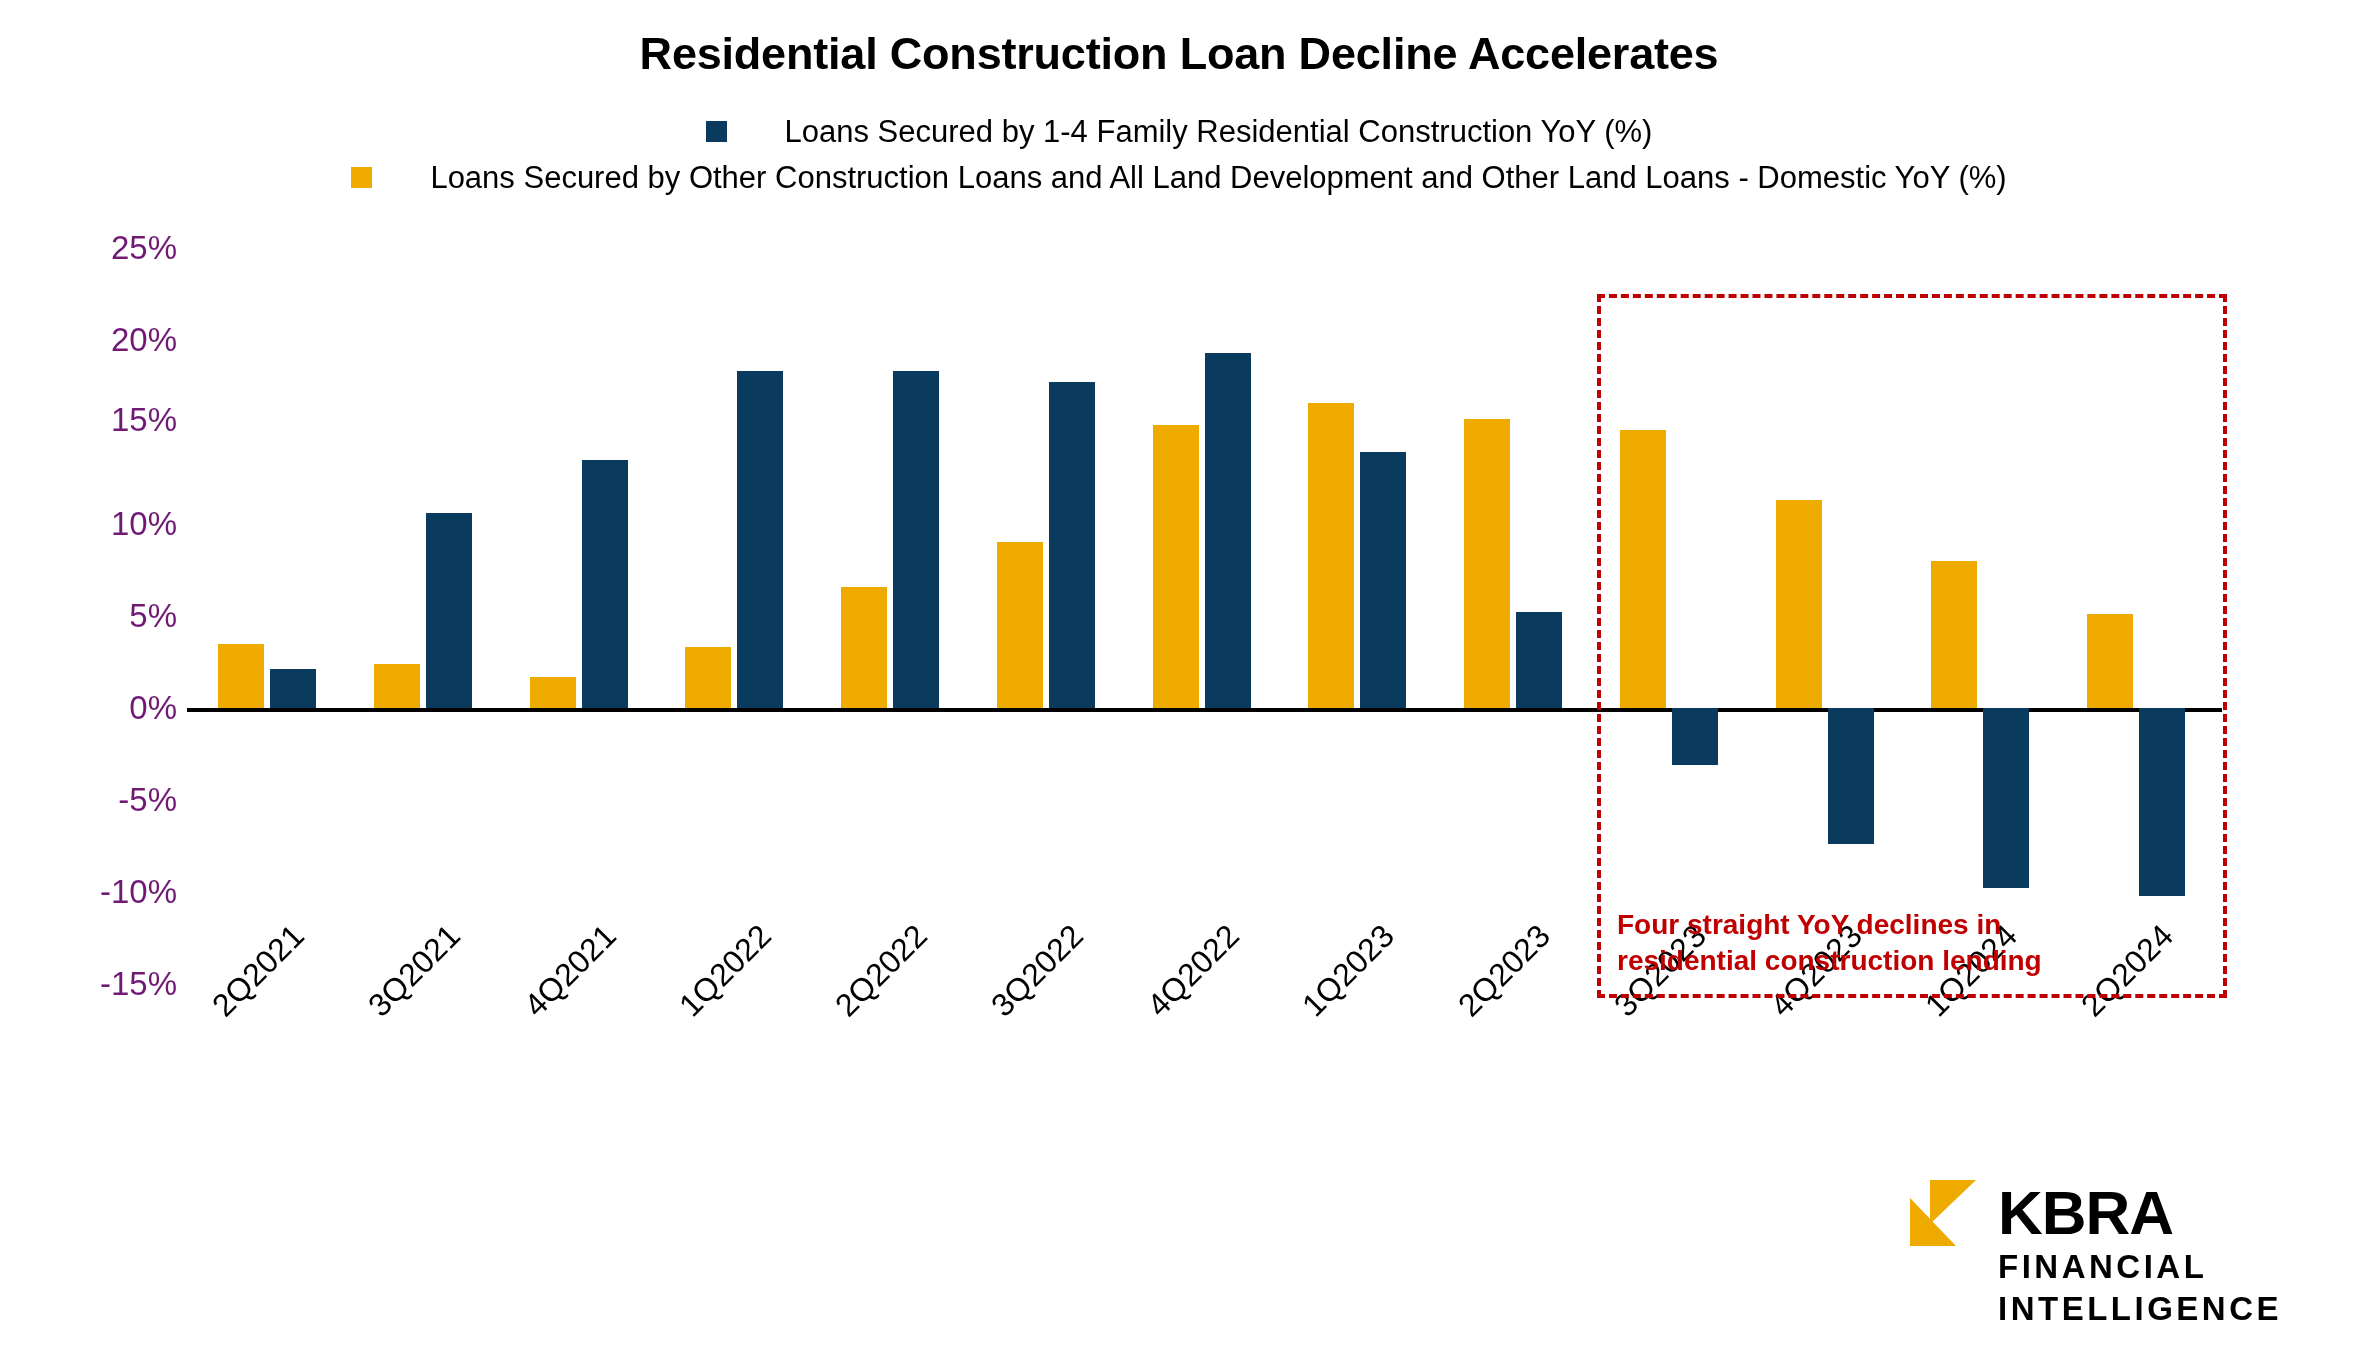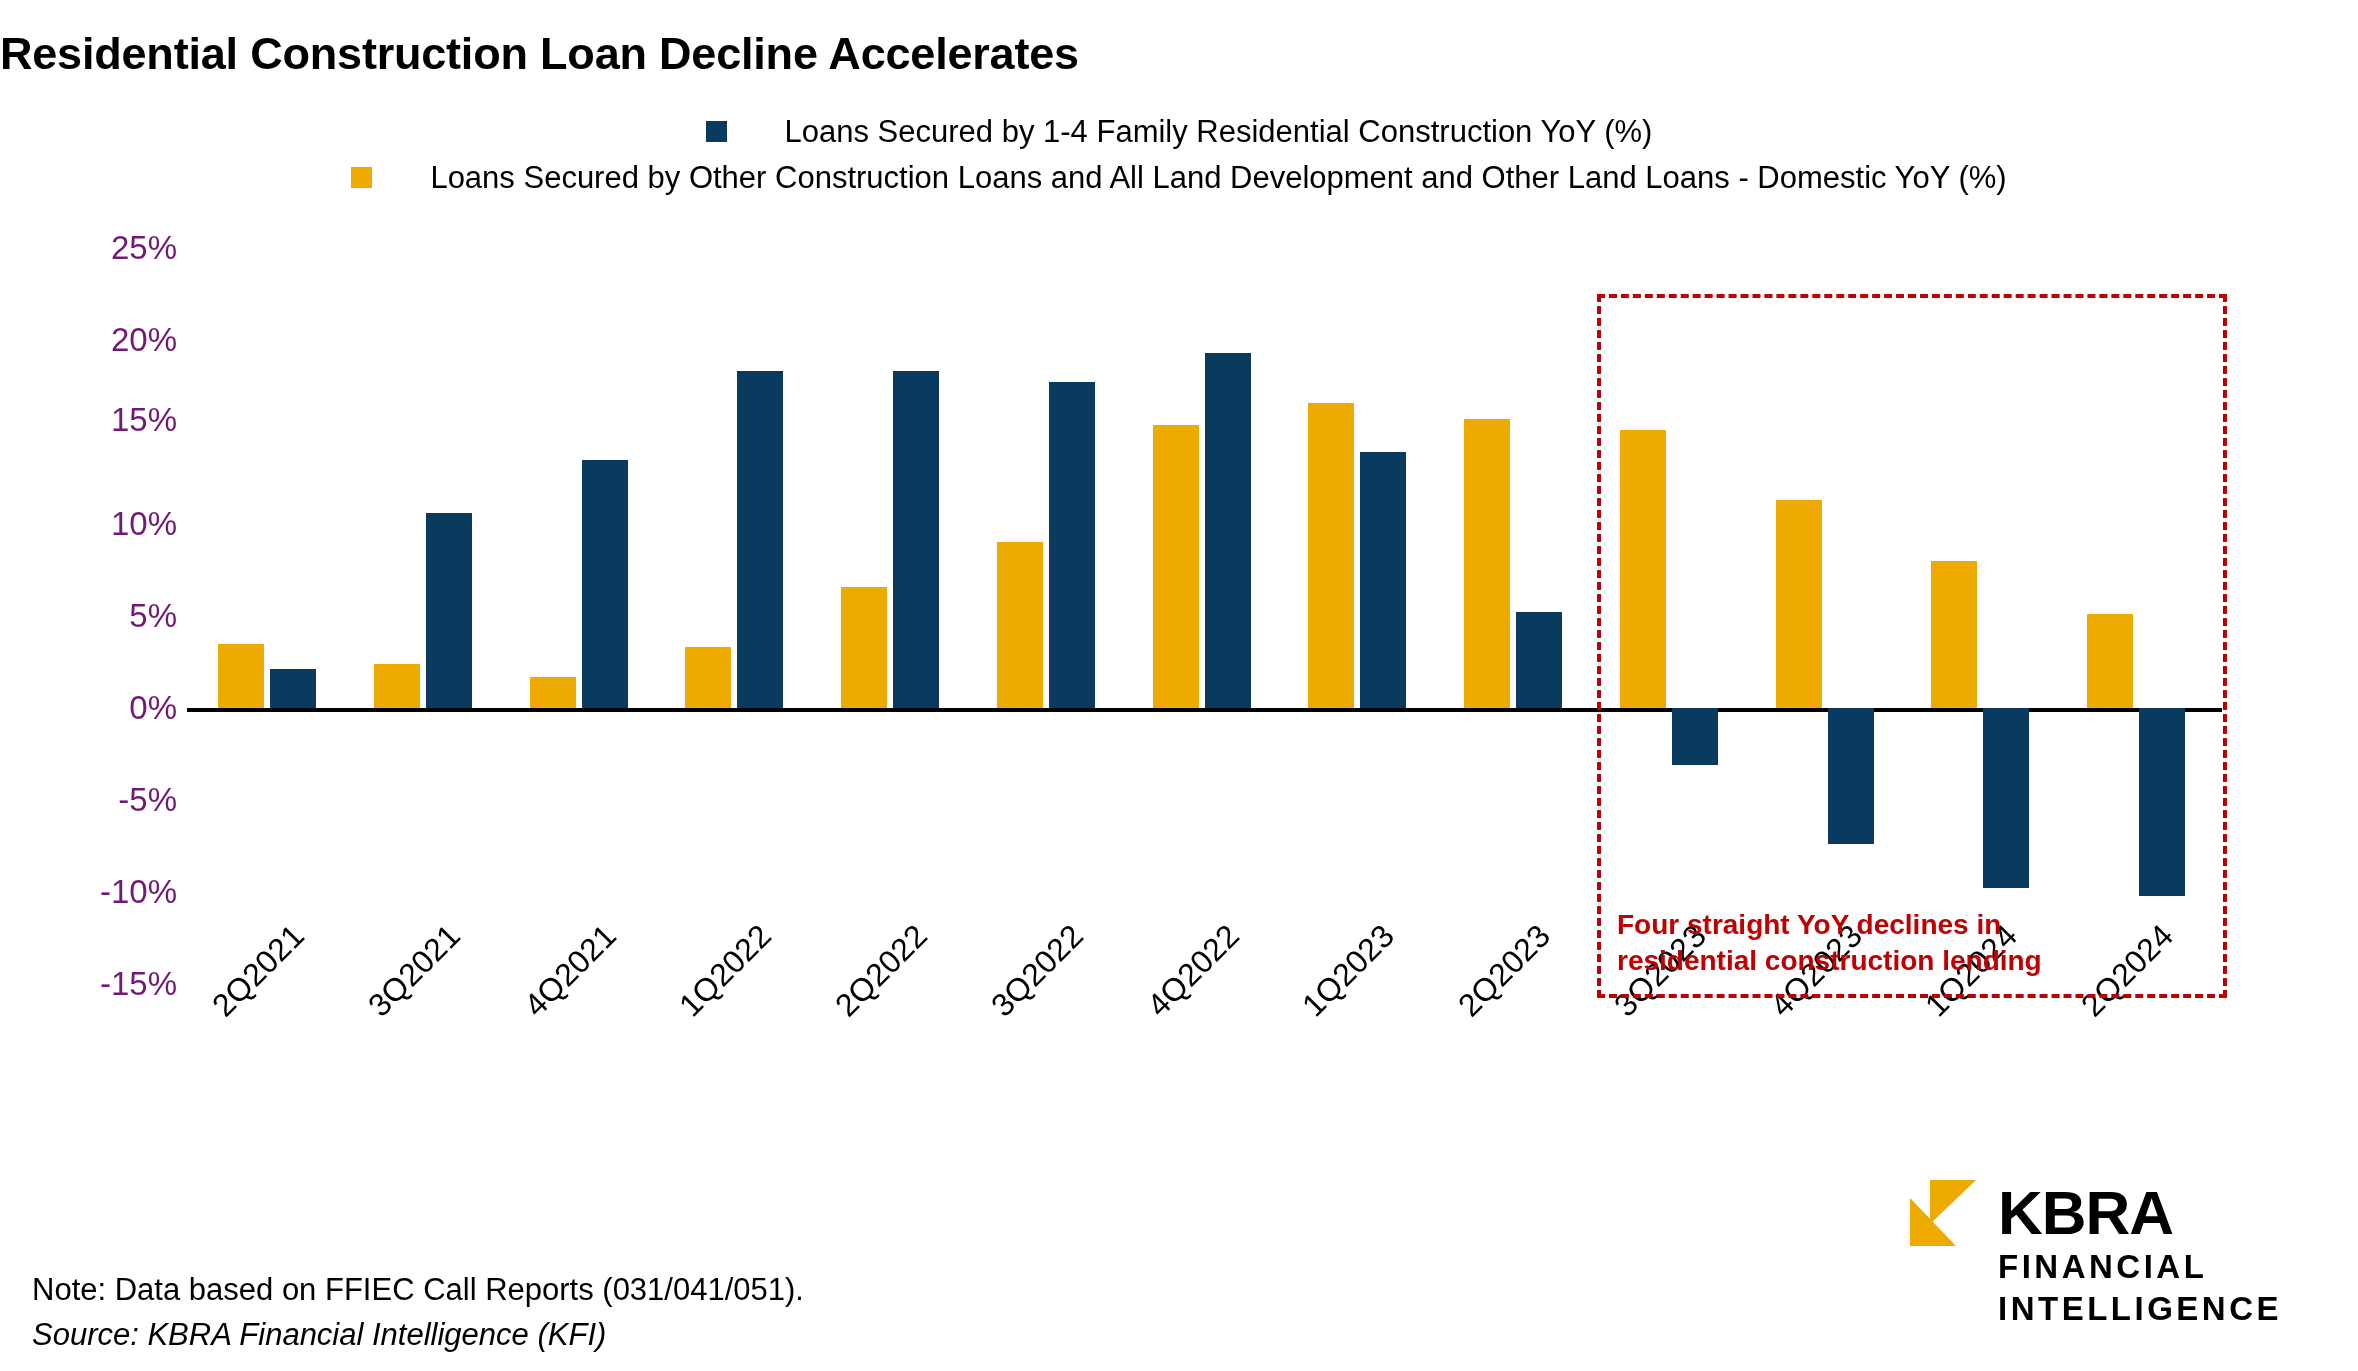--- a/index.html
+++ b/index.html
@@ -18,20 +18,21 @@
     overflow: hidden;
     background: #ffffff;
   }
 
   
   .chart-title {
     position: absolute;
     left: 0;
     top: 28px;
     width: 2358px;
+    text-align: center;
     font-size: 45px;
     font-weight: bold;
     letter-spacing: -0.2px;
     color: #000000;
     white-space: nowrap;
   }
 
   
   .legend {
     position: absolute;
@@ -337,24 +338,20 @@
         <div class="xlabel">2Q2024</div>
       </div>
     </div>
 
   <div class="callout-box"></div>
   <div class="callout-text">
     <div>Four straight YoY declines in</div>
     <div>residential construction lending</div>
   </div>
 
-  <div class="footer">
-    <div>Note: Data based on FFIEC Call Reports (031/041/051).</div>
-    <div class="src">Source: KBRA Financial Intelligence (KFI)</div>
-  </div>
 
   <div class="logo">
     <div class="logo-top">
       <span class="logo-mark">
         <svg viewBox="0 0 66 66" width="66" height="66" aria-hidden="true">
           <polygon points="0,0 66,0 20,44 20,0" fill="#EFAA00"></polygon>
           <polygon points="0,66 0,18 46,66" fill="#EFAA00"></polygon>
         </svg>
       </span>
       <span class="logo-word">KBRA</span>

